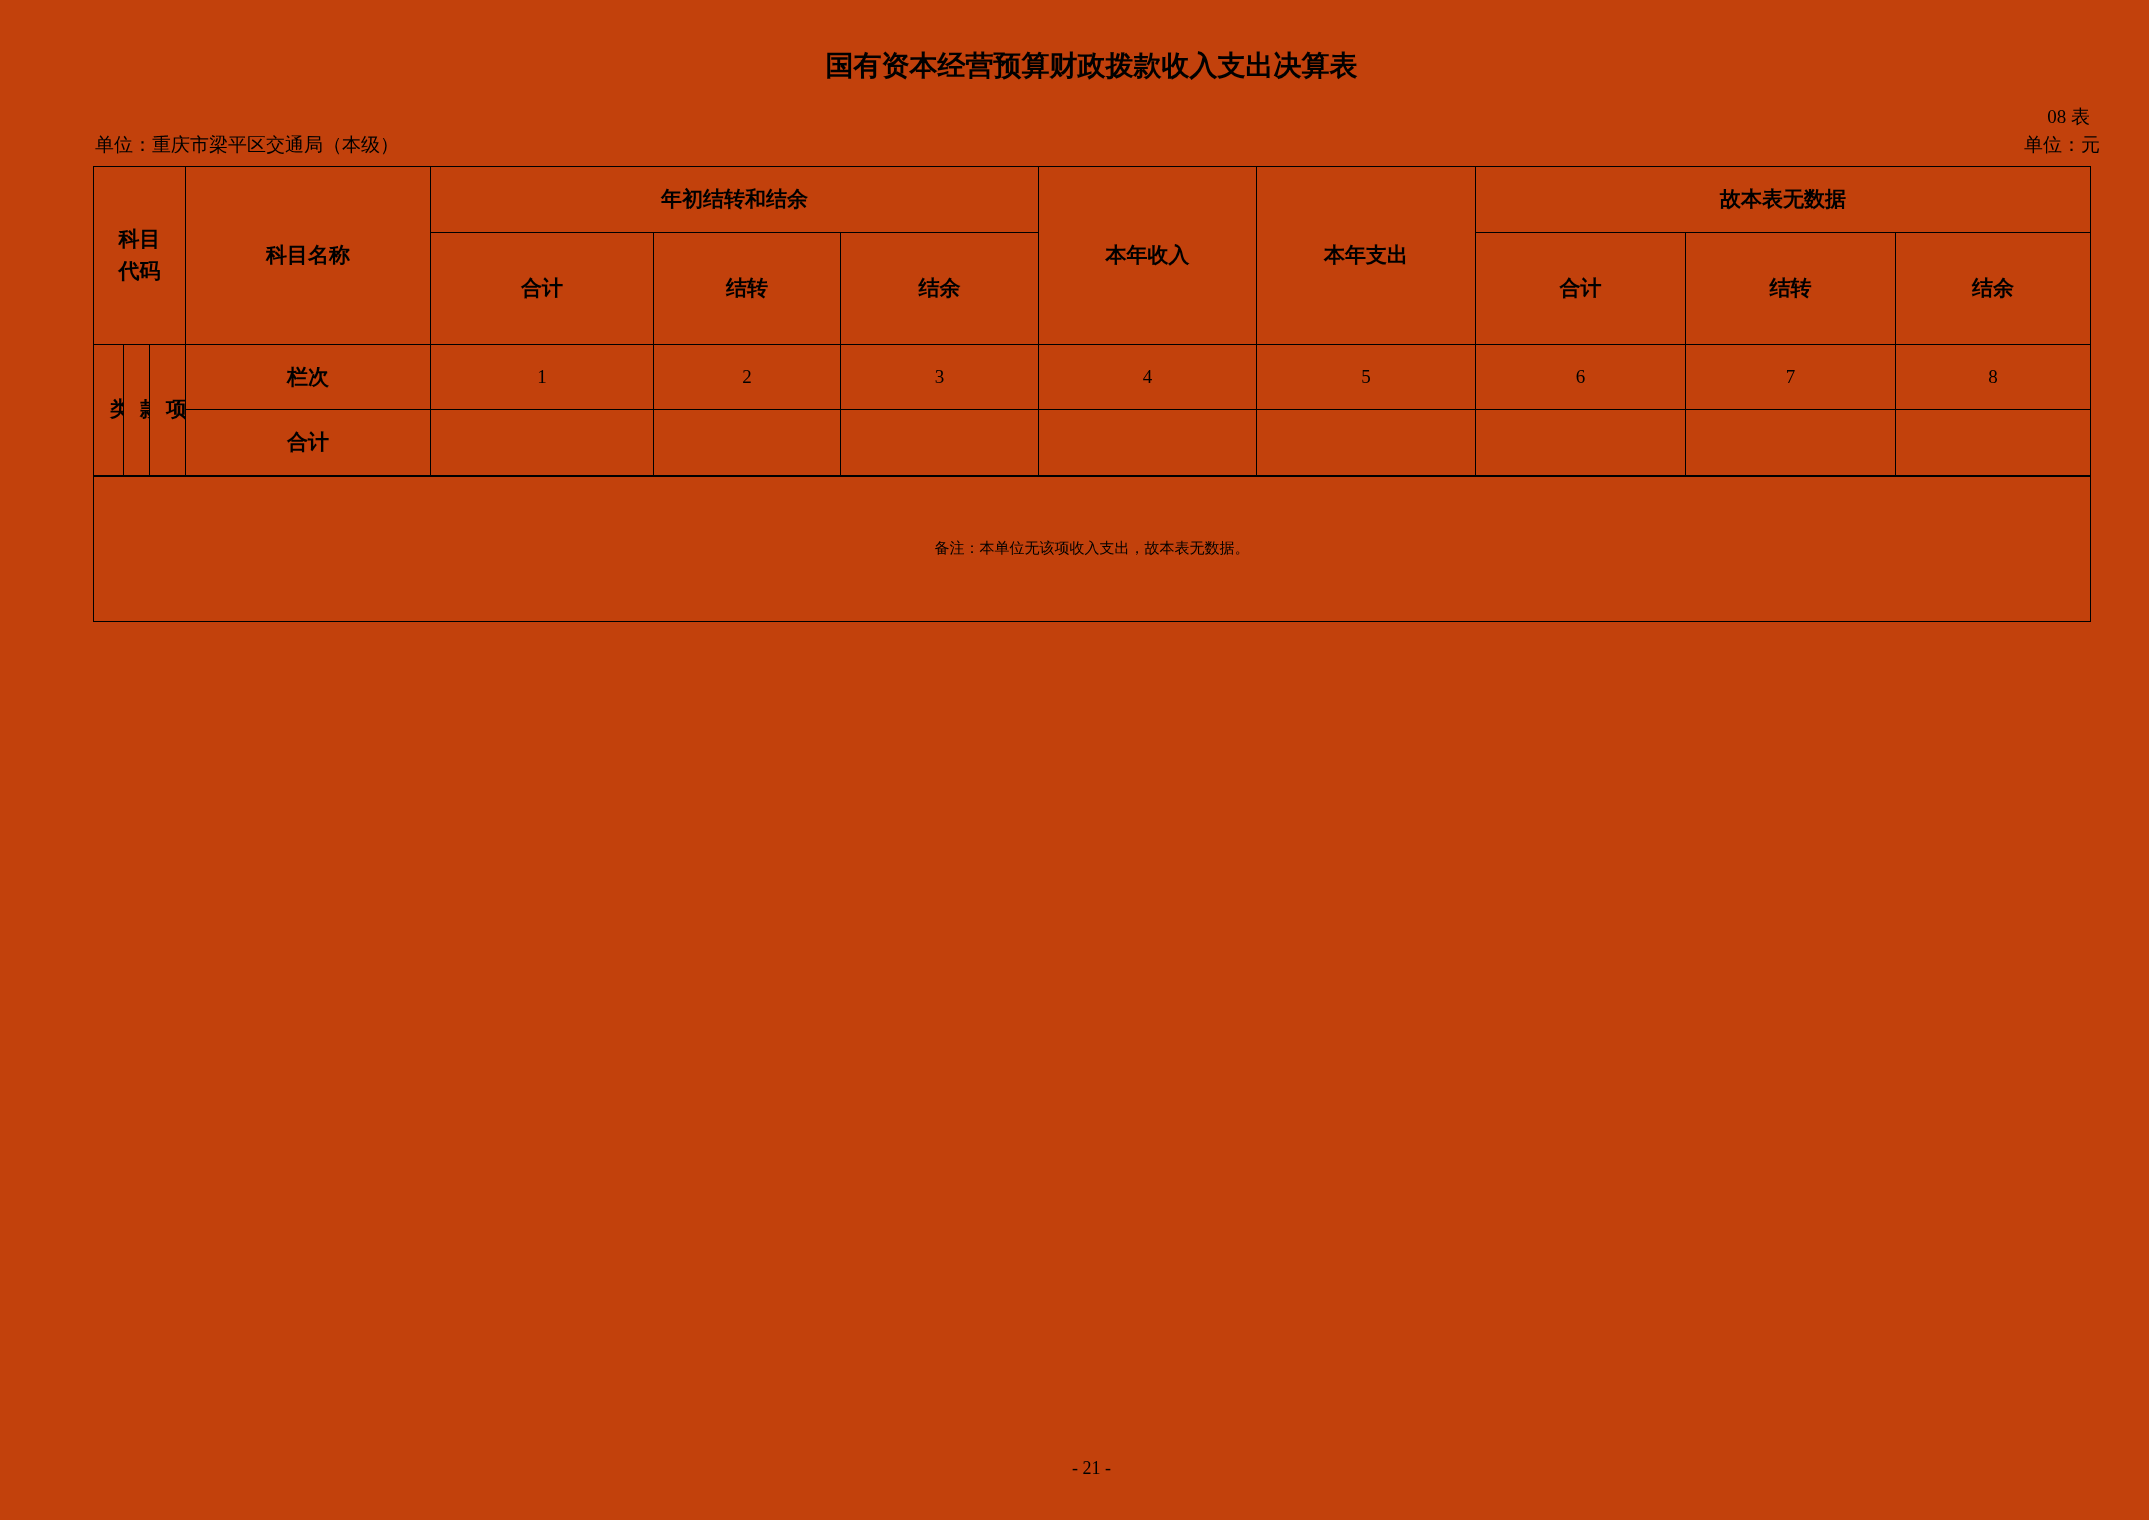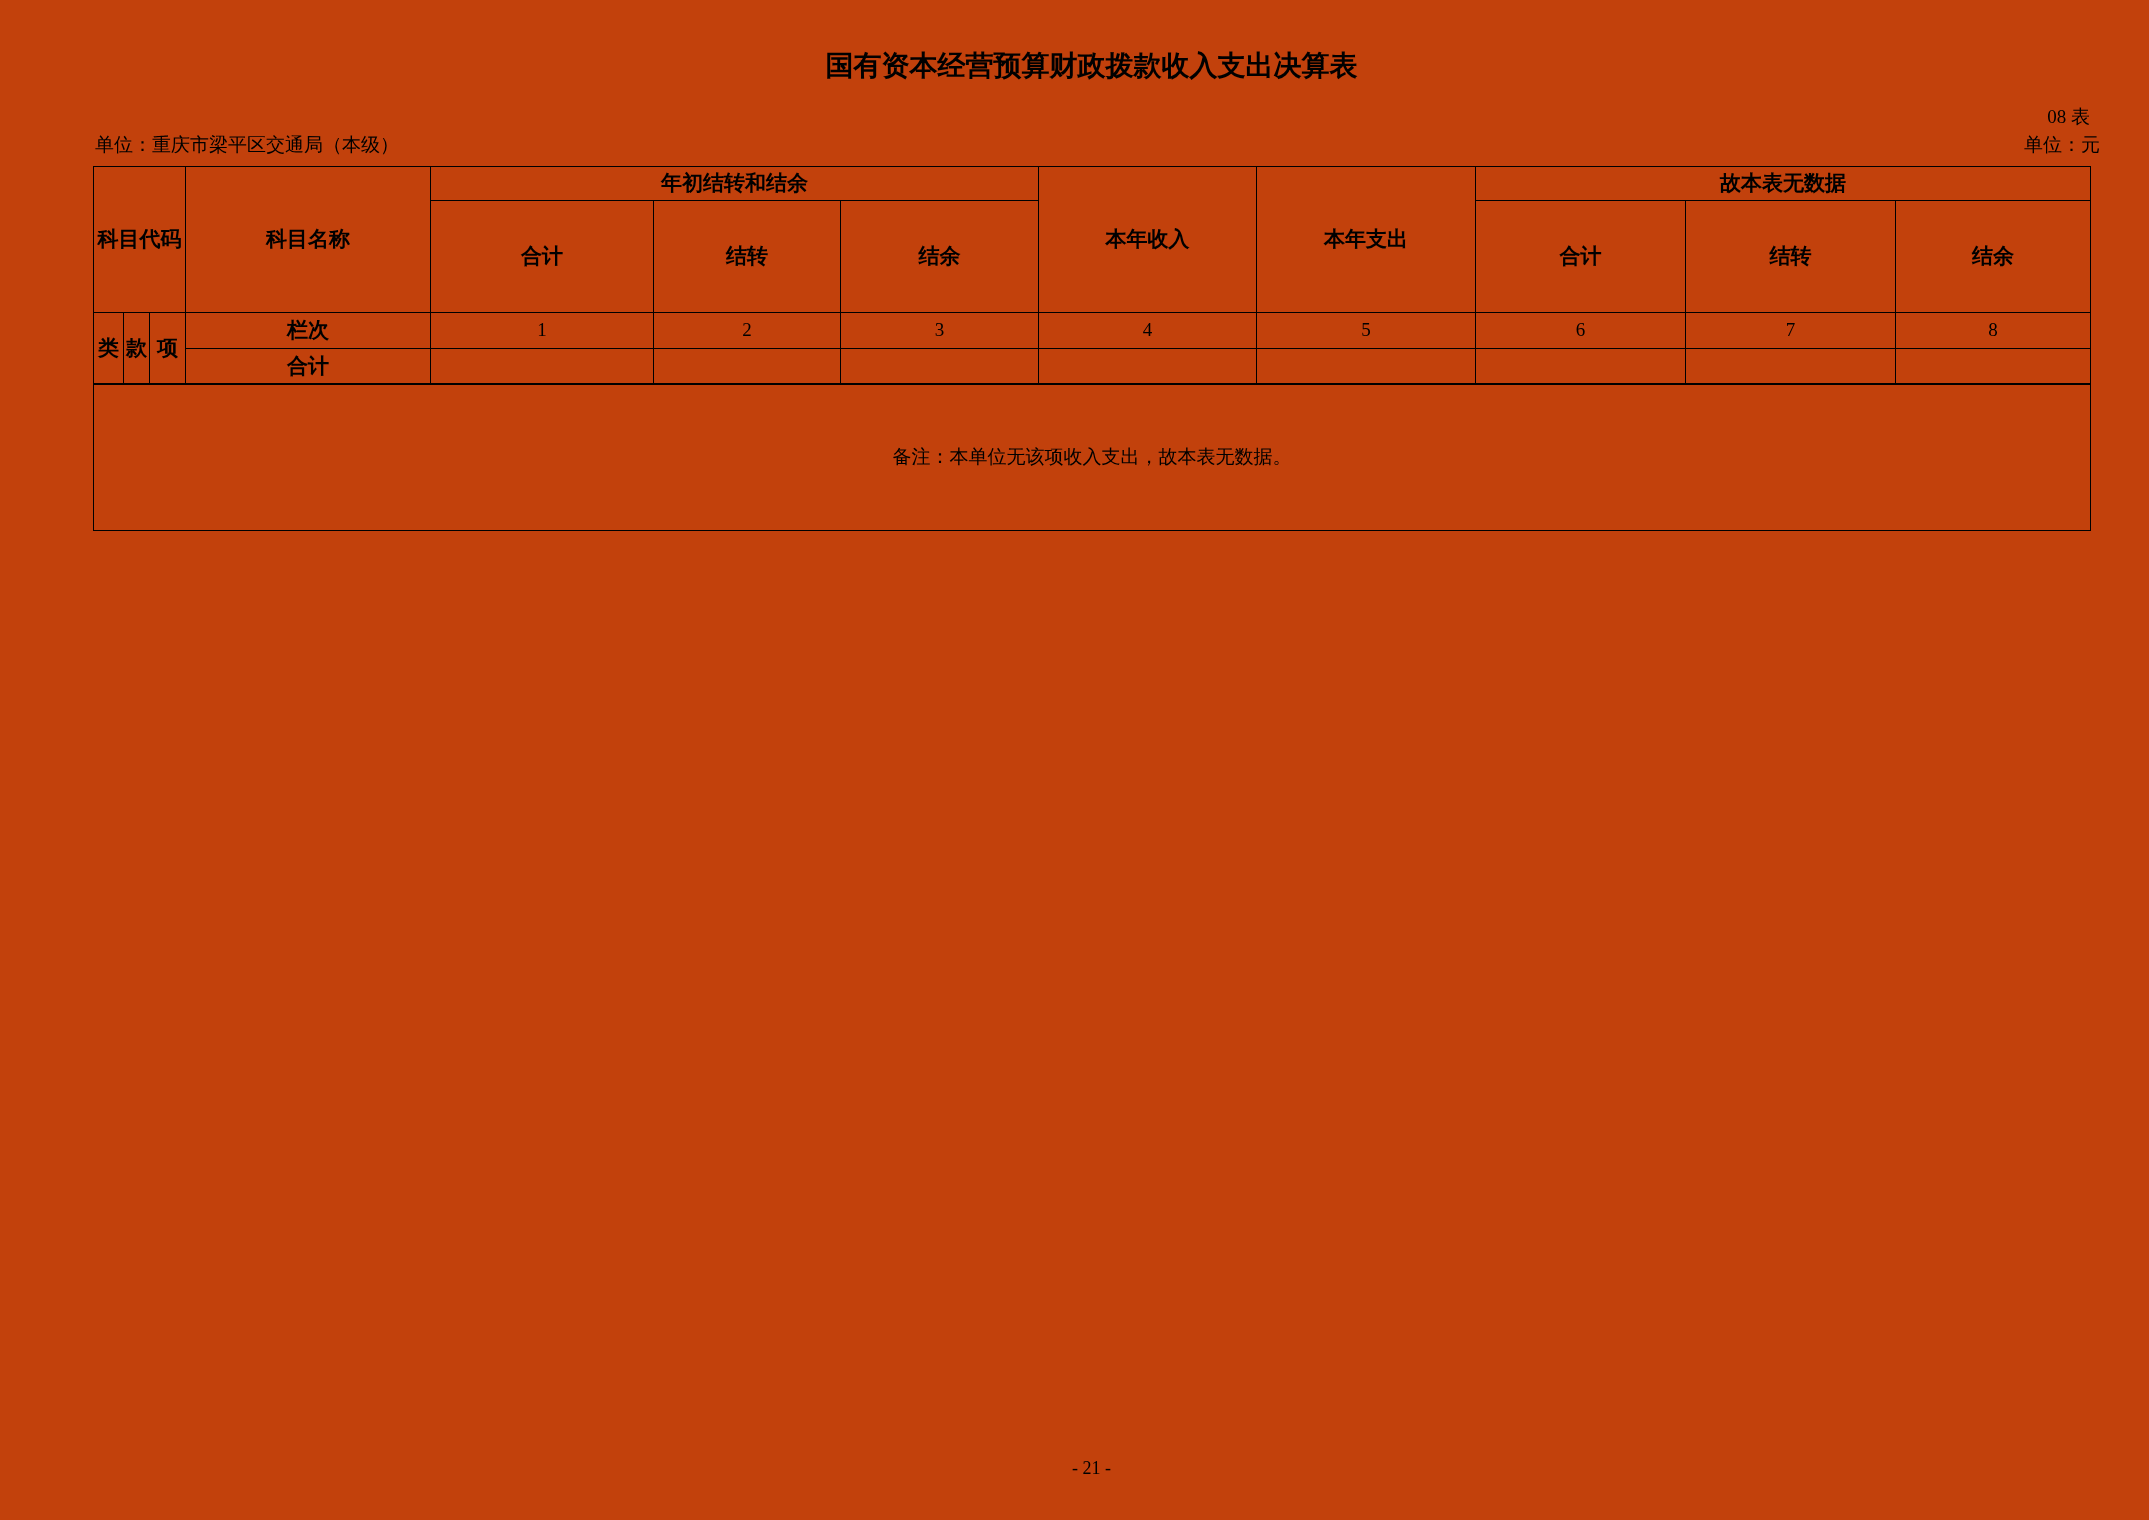--- a/index.html
+++ b/index.html
@@ -22,39 +22,39 @@
     position:absolute; left:95px; top:132px; font-size:19px;
   }
   .meta-right {
     position:absolute; right:49px; top:132px; font-size:19px; text-align:right;
   }
   table.main {
     position:absolute; left:93px; top:166px; width:1997px;
     border-collapse:collapse; table-layout:fixed;
   }
   .main th, .main td {
-    border:1px solid #000; padding:0; margin:0;
+    border:1px solid #000; padding:16px; margin:0;
     text-align:center; vertical-align:middle; overflow:hidden;
   }
   .hd {
     font-family:"Liberation Sans", sans-serif;
     font-weight:bold; font-size:21px; line-height:1.55;
   }
   .code-hd { padding:0 11px; }
   .num { font-family:"Liberation Serif", serif; font-size:19px; font-weight:normal; }
   tr.hr1 { height:28px; }
   tr.hr2 { height:112px; }
   tr.r3  { height:36px; }
   tr.r4  { height:36px; }
   tr.r5  { height:146px; }
   .note-cell {
     border-top:2px solid #000 !important;
     text-align:left; vertical-align:top;
     padding:44px 0 0 6px;
-    font-family:Liberation Serif, serif; font-size:19px;
+    font-family:Liberation Serif, serif; font-size:15px;
   }
   .page-num {
     position:absolute; left:93px; top:1458px; width:1997px;
     text-align:center; font-size:18px;
   }
 </style>
 </head>
 <body>
 
 <div class="page">

